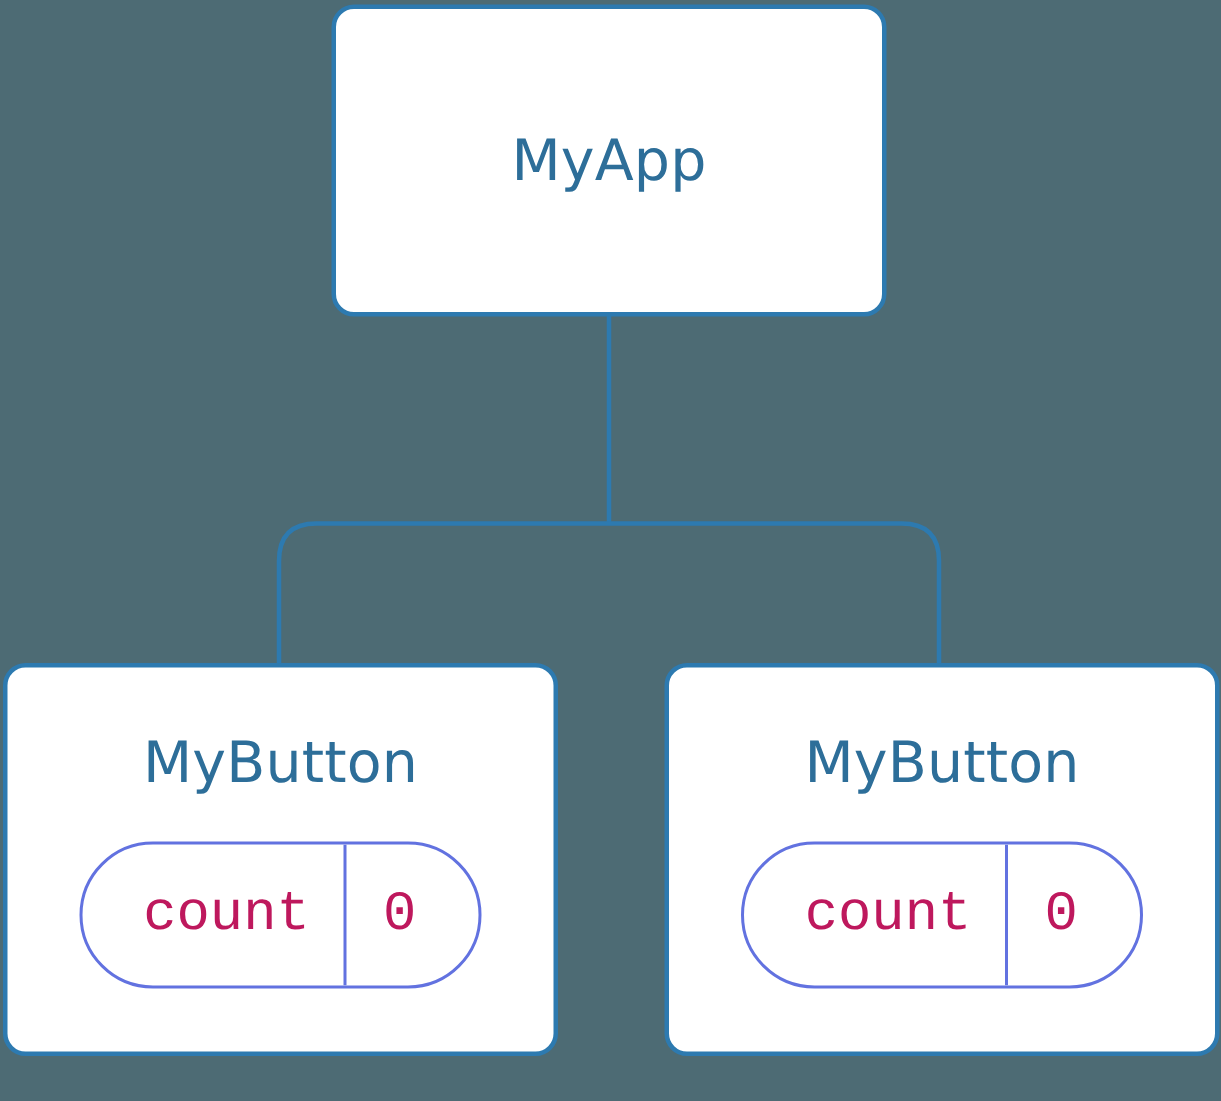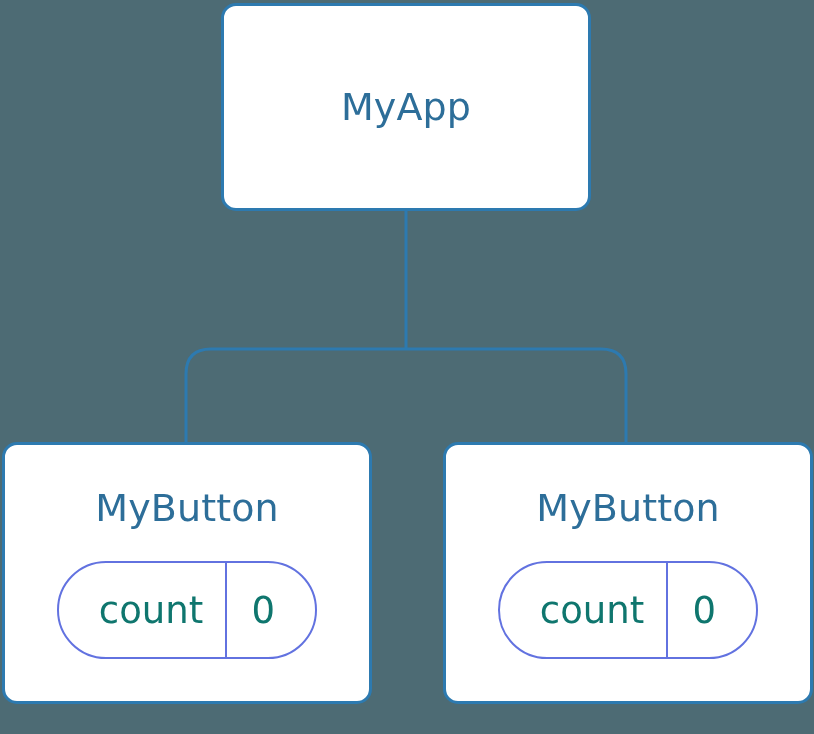--- a/index.html
+++ b/index.html
@@ -99,25 +99,26 @@
   }
   .pill-val {
     display: flex;
     align-items: center;
     justify-content: center;
     padding: 0 38px 0 22px;
     min-width: 88px;
     box-sizing: border-box;
   }
   .pill-text {
-    color: #0f766e;
+    color: #be185d;
     font-size: 37px;
     line-height: 1;
     white-space: nowrap;
     font-weight: 400;
+    font-family: Liberation Mono, monospace;
   }
 </style>
 </head>
 <body>
 
 <div id="stage">
 
   <svg id="connectors" viewBox="0 0 814 734" width="814" height="734" xmlns="http://www.w3.org/2000/svg">
 
     <path d="M 406 208 L 406 349" fill="none" stroke="#2d7ab0" stroke-width="3" stroke-linecap="butt"></path>

